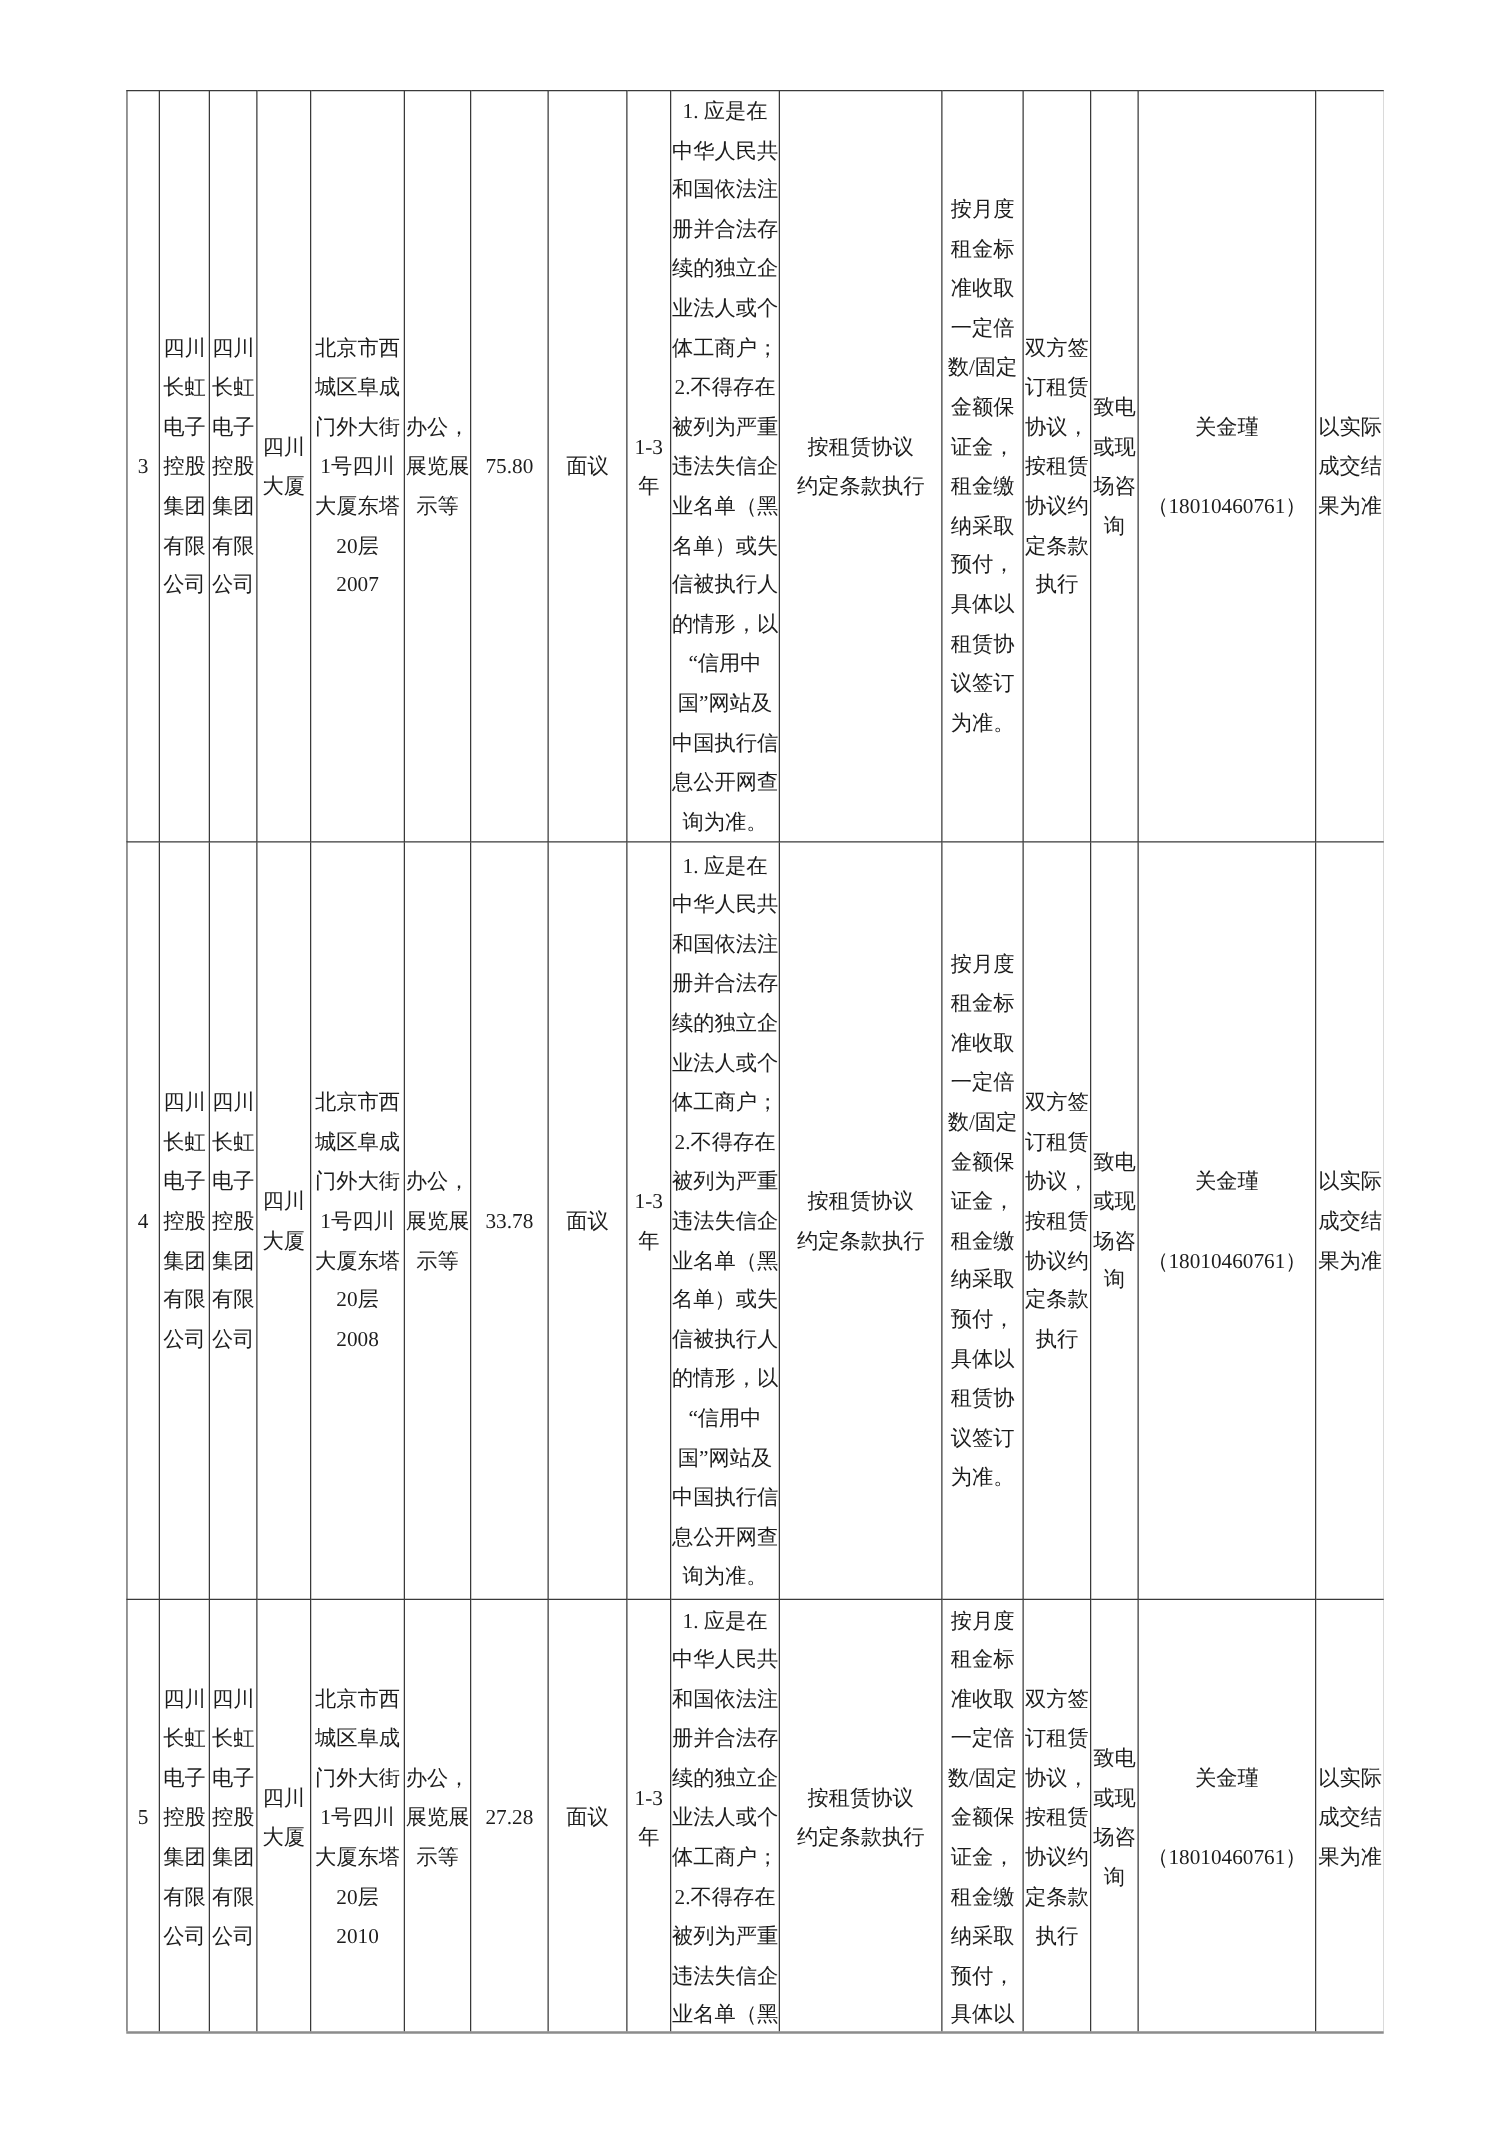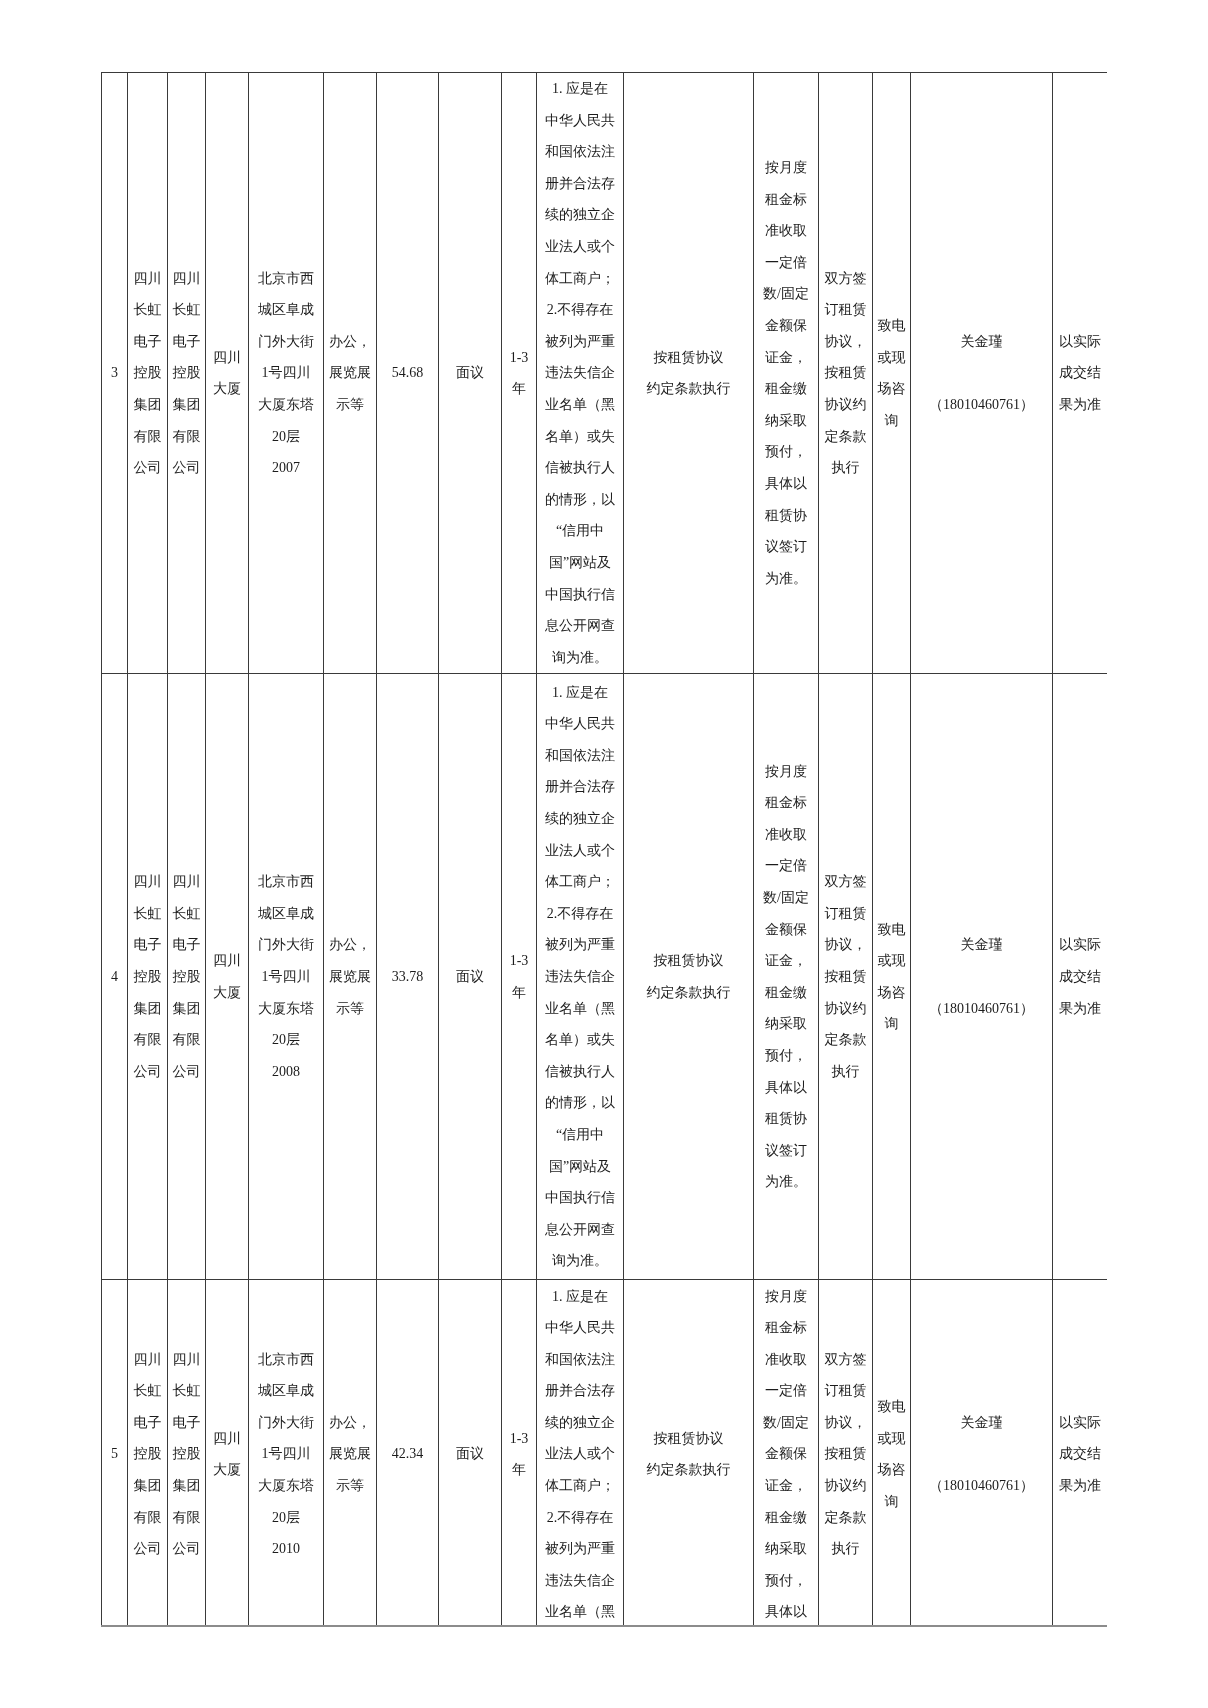--- a/index.html
+++ b/index.html
@@ -21,21 +21,21 @@
   table.lease{
     border-collapse:collapse;
     table-layout:fixed;
     width:1006px;
   }
   table.lease td{
     border:1px solid #3a3a3a;
     vertical-align:middle;
     text-align:center;
     white-space:pre-line;
-    font-size:14px;
+    font-size:17px;
     line-height:31.6px;
     padding:0;
     overflow:hidden;
   }
   tr.row-a{height:600px;}
   tr.row-b{height:606px;}
   tr.row-c{height:349px;}
   td.cut-r{border-right:2px solid #8c8c8c;}
   .contact-name,.contact-phone{display:block;}
 </style>
@@ -85,21 +85,21 @@
           <td>北京市西
 城区阜成
 门外大街
 1号四川
 大厦东塔
 20层
 2007</td>
           <td>办公，
 展览展
 示等</td>
-          <td>54.68</td>
+          <td>75.80</td>
           <td>面议</td>
           <td>1-3
 年</td>
           <td>1. 应是在
 中华人民共
 和国依法注
 册并合法存
 续的独立企
 业法人或个
 体工商户；
@@ -257,21 +257,21 @@
           <td>北京市西
 城区阜成
 门外大街
 1号四川
 大厦东塔
 20层
 2010</td>
           <td>办公，
 展览展
 示等</td>
-          <td>42.34</td>
+          <td>27.28</td>
           <td>面议</td>
           <td>1-3
 年</td>
           <td>1. 应是在
 中华人民共
 和国依法注
 册并合法存
 续的独立企
 业法人或个
 体工商户；

